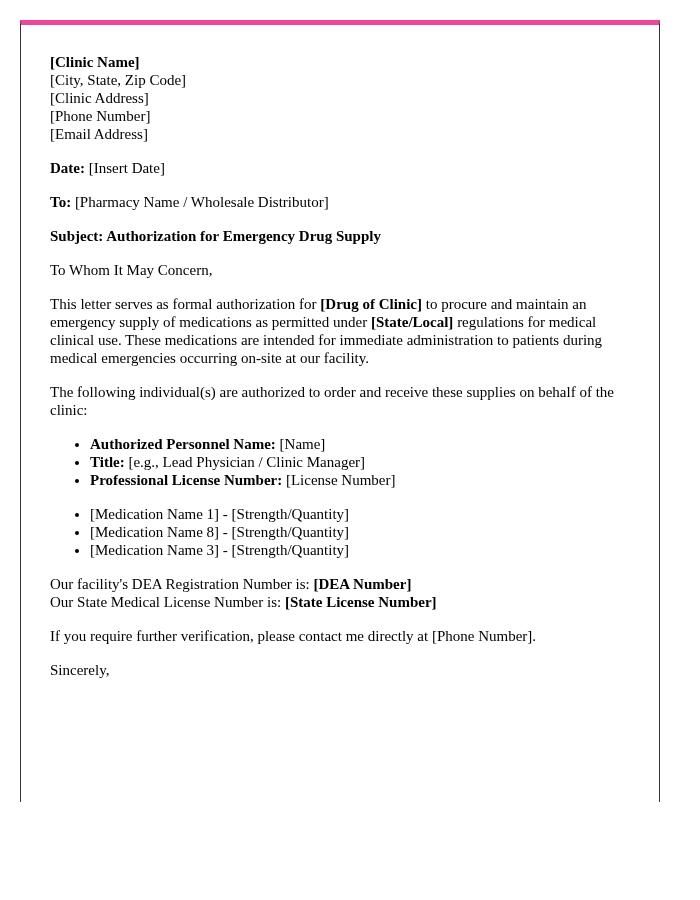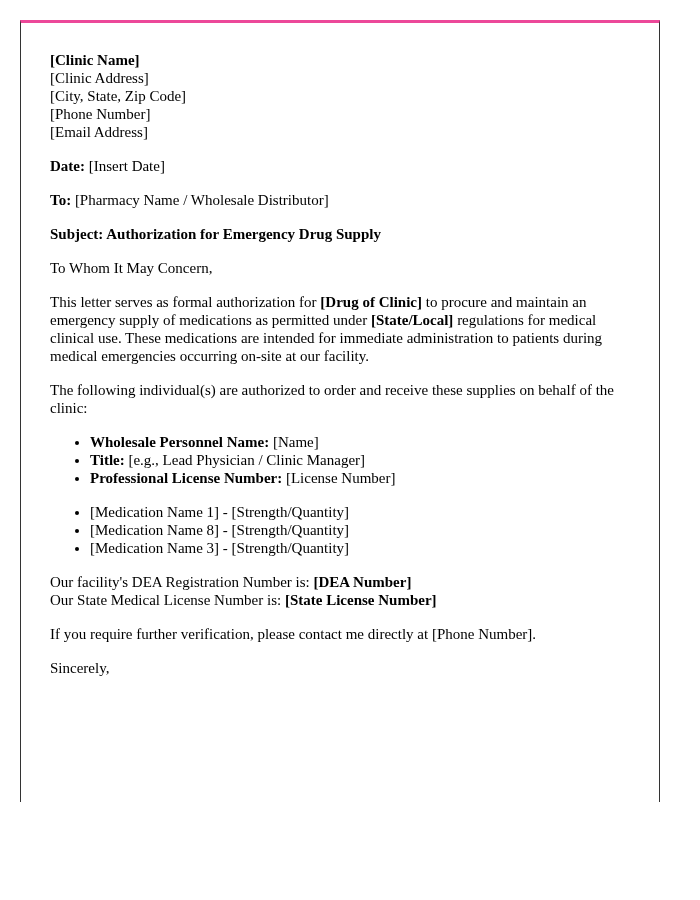--- a/index.html
+++ b/index.html
@@ -3,21 +3,21 @@
   <meta charset="utf-8">
   <style>
     html, body { margin: 0; padding: 0; background: #ffffff; }
     body { width: 700px; height: 900px; position: relative; overflow: hidden; }
     .page {
       position: absolute;
       left: 20px; top: 20px;
       width: 640px; height: 782px;
       border-left: 1px solid #333;
       border-right: 1px solid #333;
-      border-top: 3px solid #ec4899;
+      border-top: 5px solid #ec4899;
       box-sizing: border-box;
       overflow: hidden;
     }
     .content {
       position: absolute;
       left: 29px; top: 28px;
       width: 600px;
       font-family: "Liberation Serif", "DejaVu Serif", serif;
       font-size: 15px;
       line-height: 18px;
@@ -30,22 +30,22 @@
     .block { margin-bottom: 16px; }
   </style>
 </head>
 <body>
 
 <div class="page">
   <div class="content">
 
     <div class="block">
       <div><b>[Clinic Name]</b></div>
+      <div>[City, State, Zip Code]</div>
       <div>[Clinic Address]</div>
-      <div>[City, State, Zip Code]</div>
       <div>[Phone Number]</div>
       <div>[Email Address]</div>
     </div>
 
     <p>
       <b>Date:</b>
       <span>[Insert Date]</span>
     </p>
 
     <div class="block">
@@ -57,21 +57,21 @@
 
     <p><b>Subject: Authorization for Emergency Drug Supply</b></p>
 
     <p>To Whom It May Concern,</p>
 
     <p><span>This letter serves as formal authorization for </span><b>[Drug of Clinic]</b><span> to procure and maintain an emergency supply of medications as permitted under </span><b>[State/Local]</b><span> regulations for medical clinical use. These medications are intended for immediate administration to patients during medical emergencies occurring on-site at our facility.</span></p>
 
     <p style="margin-bottom:16px;">The following individual(s) are authorized to order and receive these supplies on behalf of the clinic:</p>
 
     <ul>
-      <li><b>Wholesale Personnel Name:</b> <span>[Name]</span></li>
+      <li><b>Authorized Personnel Name:</b> <span>[Name]</span></li>
       <li><b>Title:</b> <span>[e.g., Lead Physician / Clinic Manager]</span></li>
       <li><b>Professional License Number:</b> <span>[License Number]</span></li>
     </ul>
 
 
     <ul>
       <li>[Medication Name 1] - [Strength/Quantity]</li>
       <li>[Medication Name 8] - [Strength/Quantity]</li>
       <li>[Medication Name 3] - [Strength/Quantity]</li>
     </ul>

